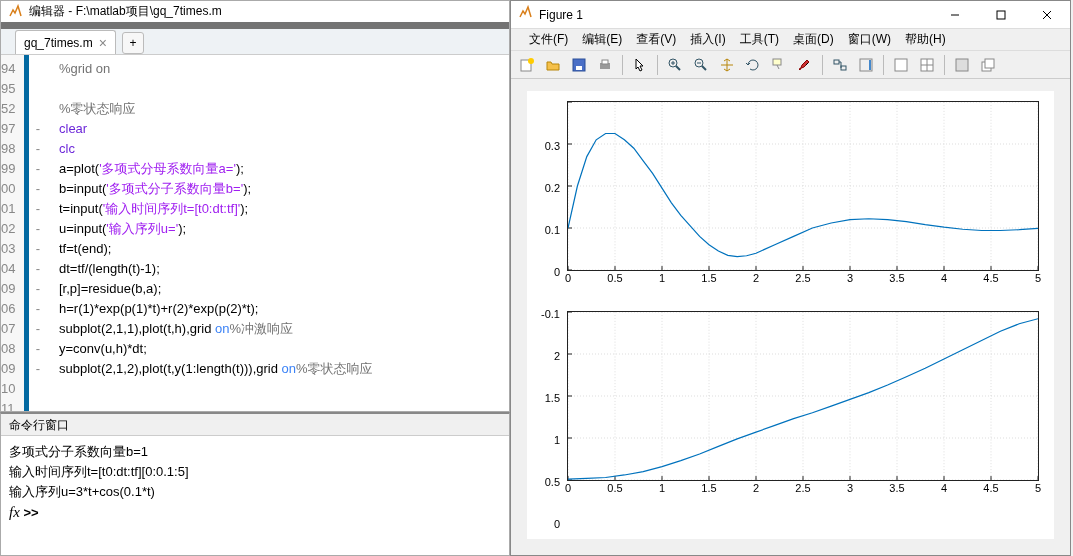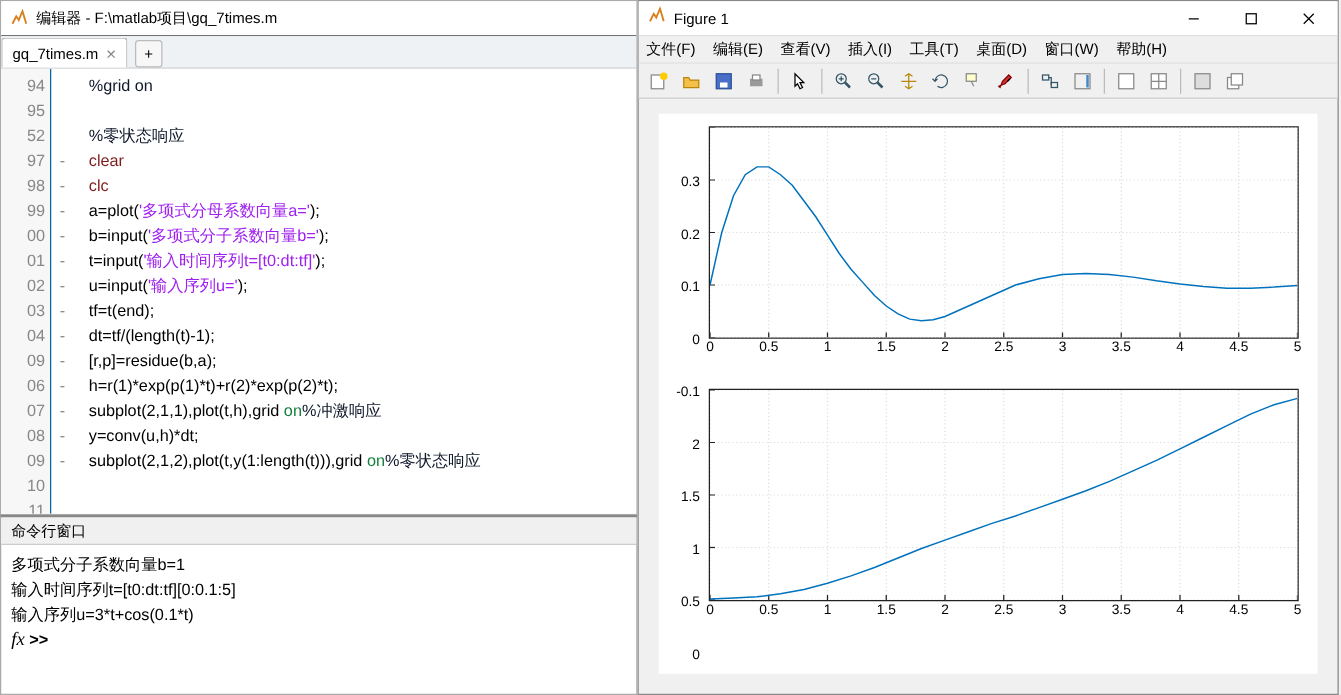--- a/index.html
+++ b/index.html
@@ -1,48 +1,48 @@
 <!DOCTYPE html>
 <html><head>
 <meta charset="utf-8">
 <style>
 * { margin:0; padding:0; box-sizing:border-box; font-family:"Microsoft YaHei",Arial,sans-serif; }
 body { width:1073px; height:556px; background:#f0f0f0; position:relative; overflow:hidden; font-size:12px; }
 
 
 .editor-win { position:absolute; left:0; top:0; width:510px; height:412px; background:#fff; border:1px solid #aaa; }
-.editor-title { height:28px; background:#fff; border-bottom:1px solid #737373; display:flex; align-items:center; padding:0 6px; gap:6px; }
+.editor-title { height:28px; background:#fff; border-bottom:7px solid #737373; display:flex; align-items:center; padding:0 6px; gap:6px; }
 .editor-title .ico { width:16px; height:16px; display:flex; align-items:center; justify-content:center; }
-.tab-bar { height:26px; background:#eef2f5; border-bottom:1px solid #ccc; display:flex; align-items:flex-end; padding-left:0; }
+.tab-bar { height:26px; background:#eef2f5; border-bottom:1px solid #ccc; display:flex; align-items:flex-end; padding-left:14px; }
 .tab { height:24px; background:#fff; border:1px solid #bbb; border-bottom:none; padding:0 8px; display:flex; align-items:center; gap:6px; font-size:12px; border-radius:3px 3px 0 0; }
 .tab .close { color:#888; font-size:14px; cursor:pointer; }
 .plus { width:22px; height:22px; border:1px solid #bbb; margin-left:6px; background:#f7f7f7; display:flex; align-items:center; justify-content:center; border-radius:3px; }
 
 .code-area { display:flex; height:calc(100% - 54px); overflow:hidden; font-family:Consolas,monospace; font-size:13px; background:#fff; }
-.gutter { width:40px; background:#f7f7f7; border-right:1px solid #0369a1; color:#888; text-align:right; padding:4px 4px 0 0; line-height:20px; }
+.gutter { width:28px; background:#f7f7f7; border-right:5px solid #0369a1; color:#888; text-align:left; padding:4px 4px 0 0; line-height:20px; }
 .marks { width:18px; padding-top:4px; line-height:20px; text-align:center; color:#888; }
 .code { flex:1; padding:4px 0 0 12px; line-height:20px; white-space:pre; overflow:hidden; }
-.kw { color:#7f1d1d; }
+.kw { color:#6d28d9; }
 .str { color:#a020f0; }
-.com { color:#0f172a; }
-.on { color:#15803d; }
+.com { color:#737373; }
+.on { color:#3b82f6; }
 
 
 .cmd-win { position:absolute; left:0; top:412px; width:510px; height:144px; background:#fff; border:1px solid #aaa; border-top:2px solid #888; }
 .cmd-title { height:22px; background:#f0f0f0; border-bottom:1px solid #ccc; padding:3px 8px; font-size:12px; }
 .cmd-body { padding:6px 6px 0 8px; font-family:Consolas,monospace; font-size:13px; line-height:20px; }
 .prompt { font-weight:bold; }
 
 
 .fig-win { position:absolute; left:510px; top:0; width:561px; height:556px; background:#f0f0f0; border:1px solid #888; }
 .fig-titlebar { height:28px; background:#fff; display:flex; align-items:center; justify-content:space-between; padding:0 0 0 6px; border-bottom:1px solid #ddd; }
 .fig-titlebar .left { display:flex; align-items:center; gap:6px; }
 .winbtns { display:flex; }
 .winbtn { width:46px; height:28px; display:flex; align-items:center; justify-content:center; }
-.menu-bar { height:22px; background:#f0f0f0; display:flex; align-items:center; padding:0 6px; gap:14px; font-size:12px; border-bottom:1px solid #ddd; }
+.menu-bar { height:22px; background:#f0f0f0; display:flex; align-items:center; padding:0 18px; gap:14px; font-size:12px; border-bottom:1px solid #ddd; }
 .menu-bar span { cursor:default; }
 .toolbar { height:28px; background:#f0f0f0; border-bottom:1px solid #ccc; display:flex; align-items:center; padding:0 4px; gap:2px; }
 .tbtn { width:24px; height:22px; display:flex; align-items:center; justify-content:center; border:1px solid transparent; }
 .sep { width:1px; height:20px; background:#bbb; margin:0 3px; }
 
 .plots { position:absolute; left:16px; top:90px; right:16px; bottom:16px; background:#fff; }
 .plot { position:absolute; left:40px; right:15px; border:1px solid #222; background:#fff; }
 .plot1 { top:10px; height:170px; }
 .plot2 { top:220px; height:170px; }
 .ylabels { position:absolute; left:-38px; top:0; bottom:0; width:34px; }

